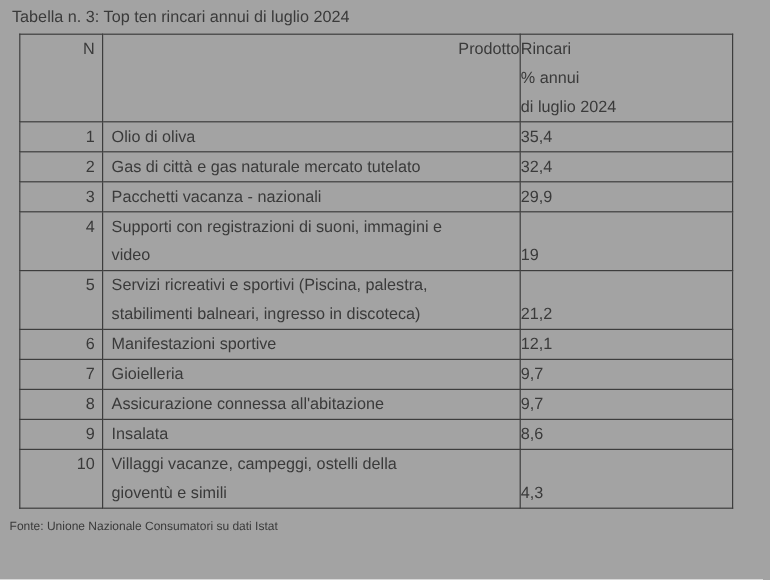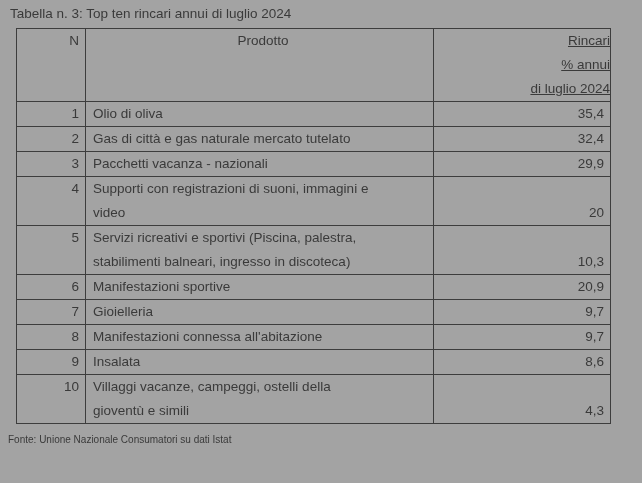--- a/index.html
+++ b/index.html
@@ -31,34 +31,34 @@
   col.col-product { width: 348px; }
   col.col-value { width: 177px; }
   .data-table th, .data-table td {
     border: 1px solid #3d3d3d;
     line-height: 24px;
     padding: 0;
     font-weight: normal;
   }
   thead th { height: 71px; vertical-align: top; font-weight: bold; }
   th.h-n { text-align: right; padding-right: 6px; }
-  th.h-product { text-align: center; padding-left: 7px; }
-  th.h-value { text-align: right; text-decoration: underline; }
+  th.h-product { text-align: right; padding-left: 7px; }
+  th.h-value { text-align: left; }
   th.h-value span { display: block; line-height: 24px; }
   tbody tr { height: 25px; }
   td.rank { text-align: right; padding-right: 6px; vertical-align: top; }
   td.product {
     text-align: left;
     padding-left: 7px;
     padding-right: 20px;
     vertical-align: top;
     white-space: pre-line;
     margin-left: 48px;
   }
-  td.value { text-align: right; padding-right: 6px; vertical-align: bottom; }
+  td.value { padding-right: 6px; vertical-align: bottom; }
   .doc-footer {
     margin: 7px 0 5px 8px;
     font-size: 10px;
     line-height: 17px;
     color: #3a3a3a;
   }
 </style>
 </head>
 <body>
 
@@ -96,41 +96,41 @@
       </tr>
       <tr>
         <td class="rank">3</td>
         <td class="product">Pacchetti vacanza - nazionali</td>
         <td class="value">29,9</td>
       </tr>
       <tr>
         <td class="rank">4</td>
         <td class="product">Supporti con registrazioni di suoni, immagini e
 video</td>
-        <td class="value">20</td>
+        <td class="value">19</td>
       </tr>
       <tr>
         <td class="rank">5</td>
         <td class="product">Servizi ricreativi e sportivi (Piscina, palestra,
 stabilimenti balneari, ingresso in discoteca)</td>
-        <td class="value">10,3</td>
+        <td class="value">21,2</td>
       </tr>
       <tr>
         <td class="rank">6</td>
         <td class="product">Manifestazioni sportive</td>
-        <td class="value">20,9</td>
+        <td class="value">12,1</td>
       </tr>
       <tr>
         <td class="rank">7</td>
         <td class="product">Gioielleria</td>
         <td class="value">9,7</td>
       </tr>
       <tr>
         <td class="rank">8</td>
-        <td class="product">Manifestazioni connessa all'abitazione</td>
+        <td class="product">Assicurazione connessa all'abitazione</td>
         <td class="value">9,7</td>
       </tr>
       <tr>
         <td class="rank">9</td>
         <td class="product">Insalata</td>
         <td class="value">8,6</td>
       </tr>
       <tr>
         <td class="rank">10</td>
         <td class="product">Villaggi vacanze, campeggi, ostelli della

